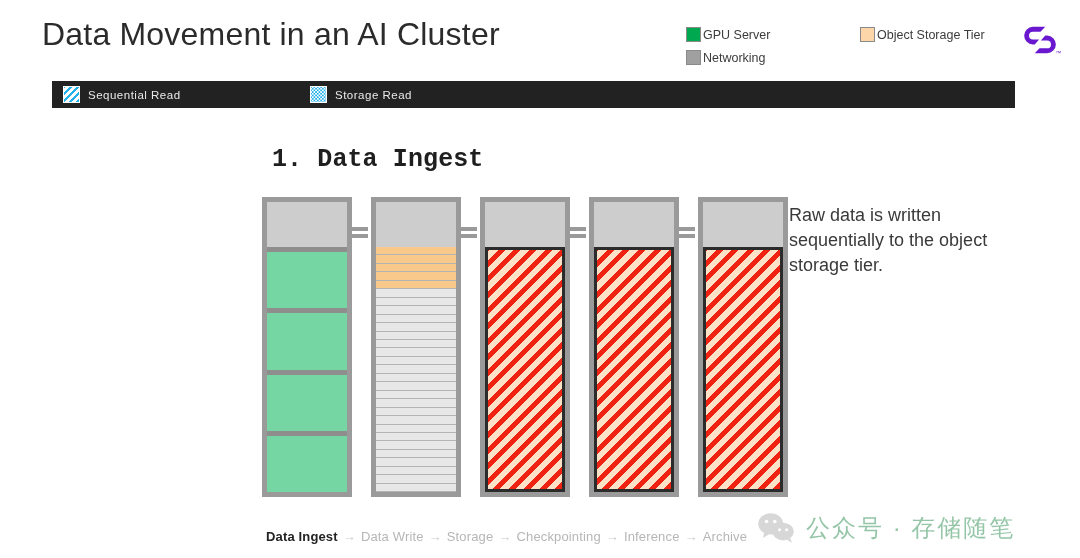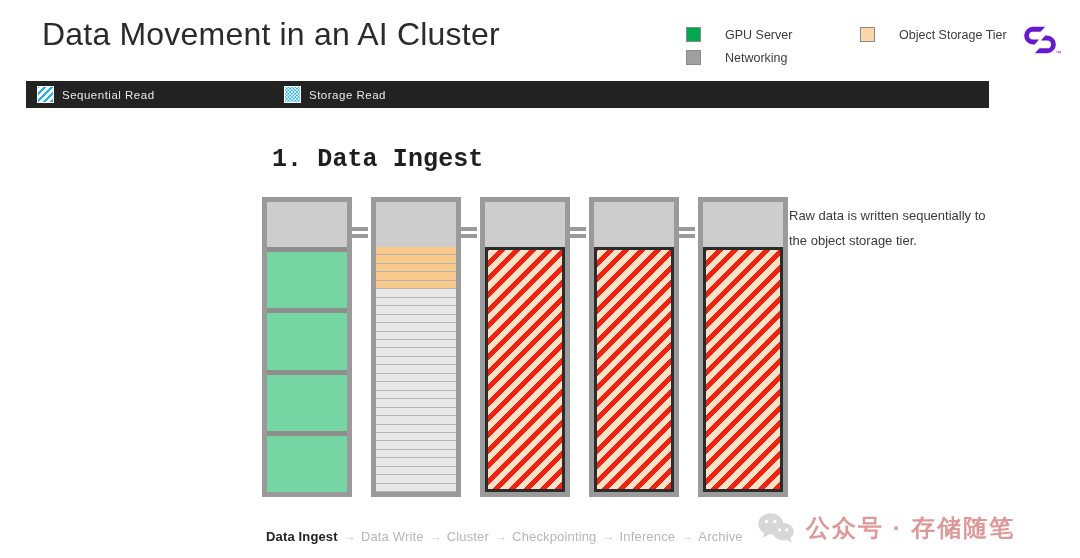--- a/index.html
+++ b/index.html
@@ -34,21 +34,21 @@
     top: 23px;
     width: 320px;
     display: grid;
     grid-template-columns: 174px 1fr;
     grid-auto-rows: 23px;
     align-items: center;
   }
   .legend-item {
     display: flex;
     align-items: center;
-    gap: 24px;
+    gap: 2px;
   }
   .legend-swatch {
     width: 15px;
     height: 15px;
     border: 1.5px solid #8a8a8a;
     box-sizing: border-box;
     flex: 0 0 auto;
   }
   .legend-label {
     font-size: 12.5px;
@@ -60,21 +60,21 @@
     position: absolute;
     right: 18px;
     top: 18px;
     width: 44px;
     height: 44px;
   }
 
   
   #pattern-bar {
     position: absolute;
-    left: 26px;
+    left: 52px;
     top: 81px;
     width: 963px;
     height: 27px;
     background: #222222;
     display: flex;
     align-items: center;
   }
   .pattern-item {
     display: flex;
     align-items: center;
@@ -198,21 +198,21 @@
     border-bottom: 4px solid #9a9a9a;
     box-sizing: border-box;
     background: transparent;
   }
 
   #annotation {
     position: absolute;
     left: 789px;
     top: 203px;
     width: 205px;
-    font-size: 13px;
+    font-size: 18px;
     line-height: 25px;
     color: #3a3a3a;
   }
 
   
   #pipeline {
     position: absolute;
     left: 266px;
     top: 529px;
     font-size: 13px;
@@ -235,24 +235,23 @@
     position: absolute;
     left: 757px;
     top: 512px;
     display: flex;
     align-items: center;
     gap: 11px;
     opacity: 0.45;
   }
   #watermark .wm-text {
     font-size: 24px;
-    color: #b91c1c;
+    color: #15803d;
     letter-spacing: 2px;
     white-space: nowrap;
-    font-weight: bold;
   }
 </style>
 </head>
 <body>
 
 <div id="slide-title">Data Movement in an AI Cluster</div>
 
 <div id="legend">
   <div class="legend-item">
     <span class="legend-swatch" style="background:#00a94f;"></span>
@@ -350,21 +349,21 @@
   </div>
 
   <div class="rack" style="left:436px;">
     <div class="rack-head" style="height:45px;"></div>
     <div class="tier-fill"></div>
   </div>
 </div>
 
 <div id="annotation">Raw data is written sequentially to the object storage tier.</div>
 
-<div id="pipeline"><span class="step active">Data Ingest</span><span class="arrow">→</span><span class="step">Data Write</span><span class="arrow">→</span><span class="step">Cluster</span><span class="arrow">→</span><span class="step">Checkpointing</span><span class="arrow">→</span><span class="step">Inference</span><span class="arrow">→</span><span class="step">Archive</span></div>
+<div id="pipeline"><span class="step active">Data Ingest</span><span class="arrow">→</span><span class="step">Data Write</span><span class="arrow">→</span><span class="step">Storage</span><span class="arrow">→</span><span class="step">Checkpointing</span><span class="arrow">→</span><span class="step">Inference</span><span class="arrow">→</span><span class="step">Archive</span></div>
 
 <div id="watermark">
   <svg width="38" height="32" viewBox="0 0 64 54" aria-hidden="true">
     <ellipse cx="23" cy="20" rx="21" ry="18" fill="#a8a8a8"></ellipse>
     <polygon points="12,34 10,44 20,38" fill="#a8a8a8"></polygon>
     <circle cx="16" cy="16" r="3" fill="#ffffff"></circle>
     <circle cx="30" cy="16" r="3" fill="#ffffff"></circle>
     <ellipse cx="44" cy="33" rx="18" ry="15" fill="#a8a8a8"></ellipse>
     <polygon points="56,44 59,52 50,47" fill="#a8a8a8"></polygon>
     <circle cx="38" cy="30" r="2.6" fill="#ffffff"></circle>

